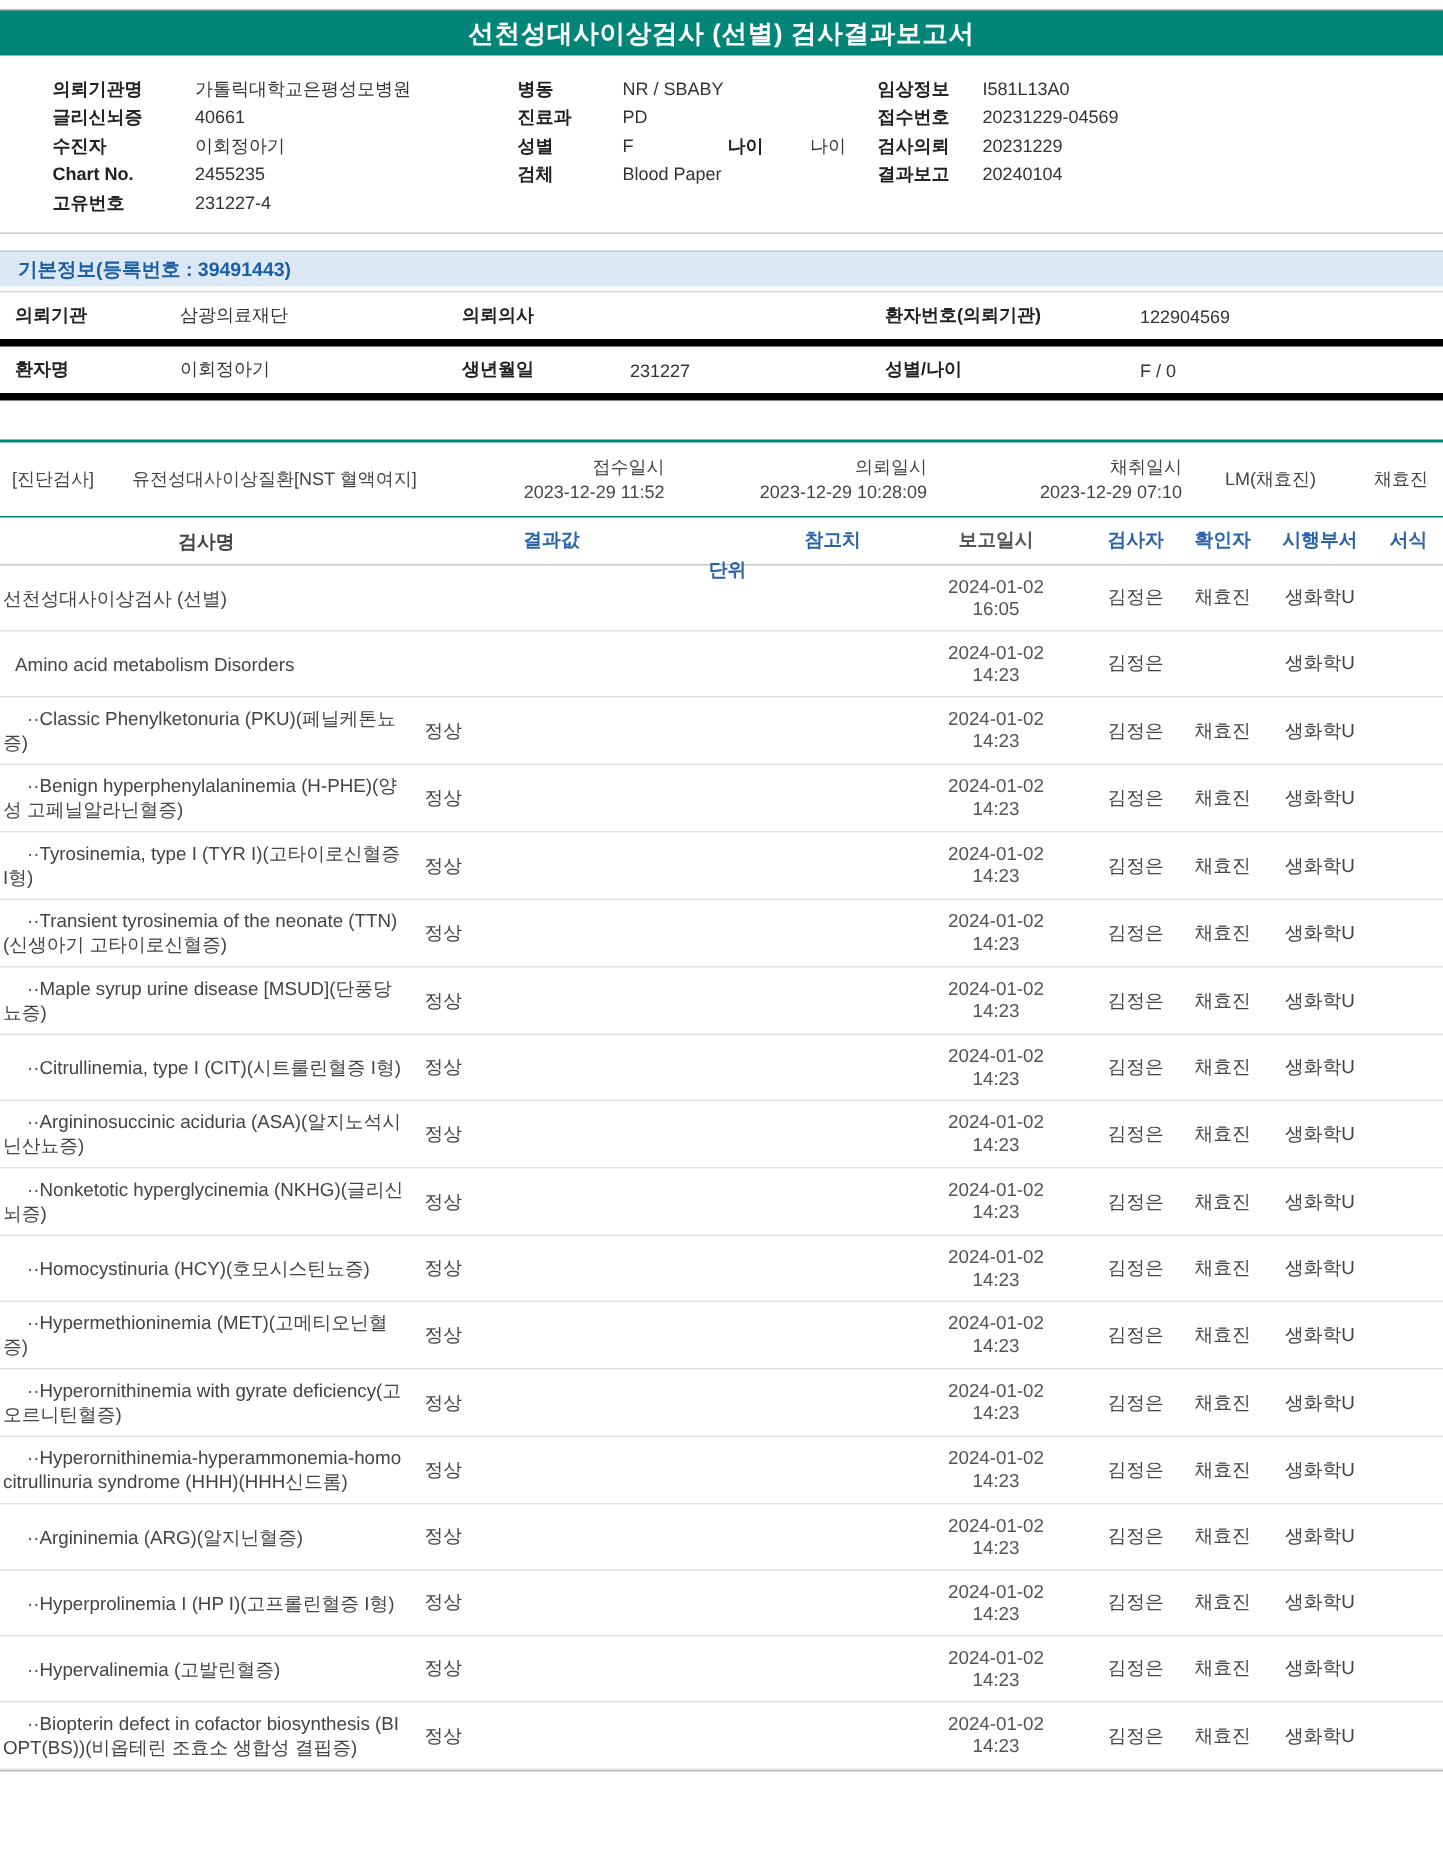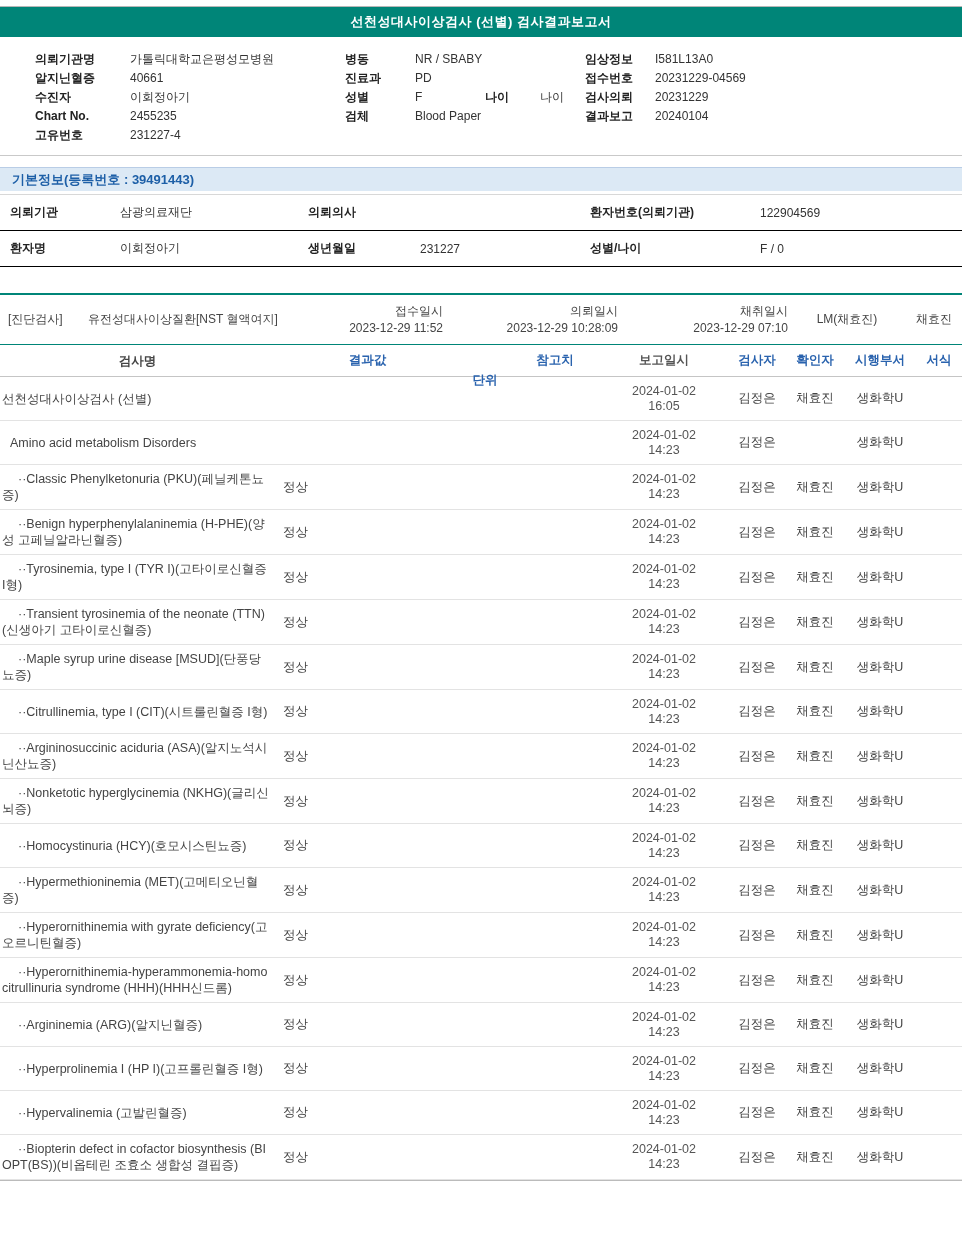--- a/index.html
+++ b/index.html
@@ -14,21 +14,21 @@
     --rule:#c9c9c9; --row-line:#e3e3e3;
   }
   .page{ width:962px; position:relative; }
 
   
   .title-bar{
     margin-top:6px; height:31px; background:var(--teal);
     border-top:1px solid #b7b7b7;
     display:flex; align-items:center; justify-content:center;
   }
-  .title-bar h1{ margin:0; color:#fff; font-size:13px; font-weight:bold; letter-spacing:0.5px; }
+  .title-bar h1{ margin:0; color:#fff; font-size:17px; font-weight:bold; letter-spacing:0.5px; }
 
   
   .patient-header{ display:flex; padding:13px 0 10px 35px; }
   .ph-col{ display:flex; flex-direction:column; }
   .ph-col.c1{ width:310px; }
   .ph-col.c2{ width:240px; }
   .ph-col.c3{ width:330px; }
   .ph-row{ display:flex; line-height:19px; }
   .ph-label{ font-weight:bold; color:#222; flex:0 0 auto; }
   .c1 .ph-label{ width:95px; }
@@ -39,21 +39,21 @@
 
   .rule{ border-top:1px solid var(--rule); }
 
   
   .section-bar{
     margin-top:11px; height:24px; line-height:24px; background:var(--bar-bg);
     color:var(--bar-text); font-weight:bold; font-size:13px; padding-left:12px;
     border-top:1px solid #b9cde6;
   }
   .bi-table{ margin-top:3px; border-top:1px solid #d8d8d8; }
-  .bi-row{ display:flex; min-height:36px; align-items:center; border-bottom:1px solid #000000; }
+  .bi-row{ display:flex; min-height:36px; align-items:center; border-bottom:5px solid #000000; }
   .bi-label{ font-weight:bold; color:#222; padding-left:10px; }
   .bi-value{ color:#333; }
   .bl0{ width:120px; } .bv0{ width:188px; }
   .bl1{ width:112px; padding-left:0; } .bv1{ width:170px; }
   .bl2{ width:170px; padding-left:0; } .bv2{ flex:1; }
 
   
   .order-info{
     margin-top:26px; border-top:2px solid var(--teal); border-bottom:1px solid var(--teal);
     display:flex; align-items:center; min-height:52px; color:#444;
@@ -102,21 +102,21 @@
     <h1>선천성대사이상검사 (선별) 검사결과보고서</h1>
   </header>
 
   <section class="patient-header">
     <div class="ph-col c1" id="ph-col1">
         <div class="ph-row">
           <div class="ph-label">의뢰기관명</div>
           <div class="ph-value">가톨릭대학교은평성모병원</div>
         </div>
         <div class="ph-row">
-          <div class="ph-label">알지닌혈증</div>
+          <div class="ph-label">글리신뇌증</div>
           <div class="ph-value">40661</div>
         </div>
         <div class="ph-row">
           <div class="ph-label">수진자</div>
           <div class="ph-value">이회정아기</div>
         </div>
         <div class="ph-row">
           <div class="ph-label">Chart No.</div>
           <div class="ph-value">2455235</div>
         </div>

